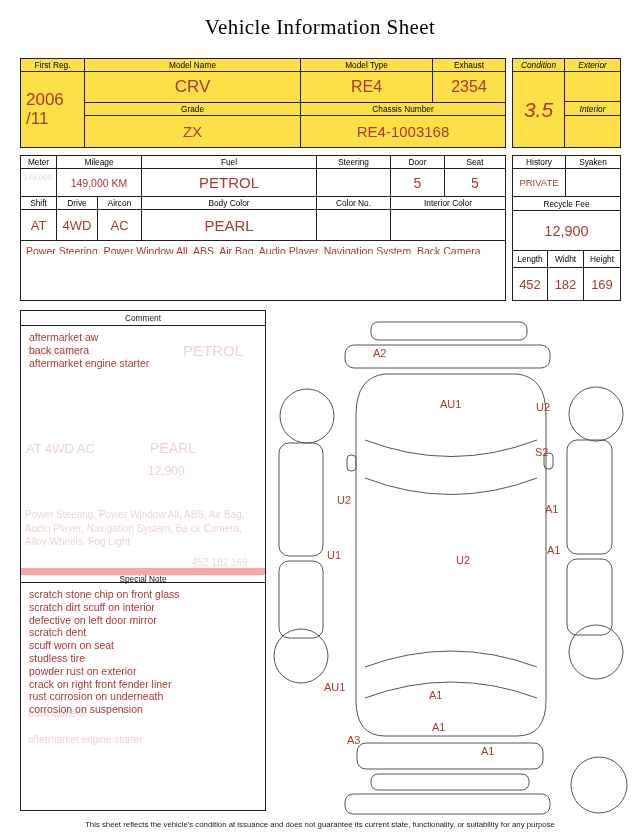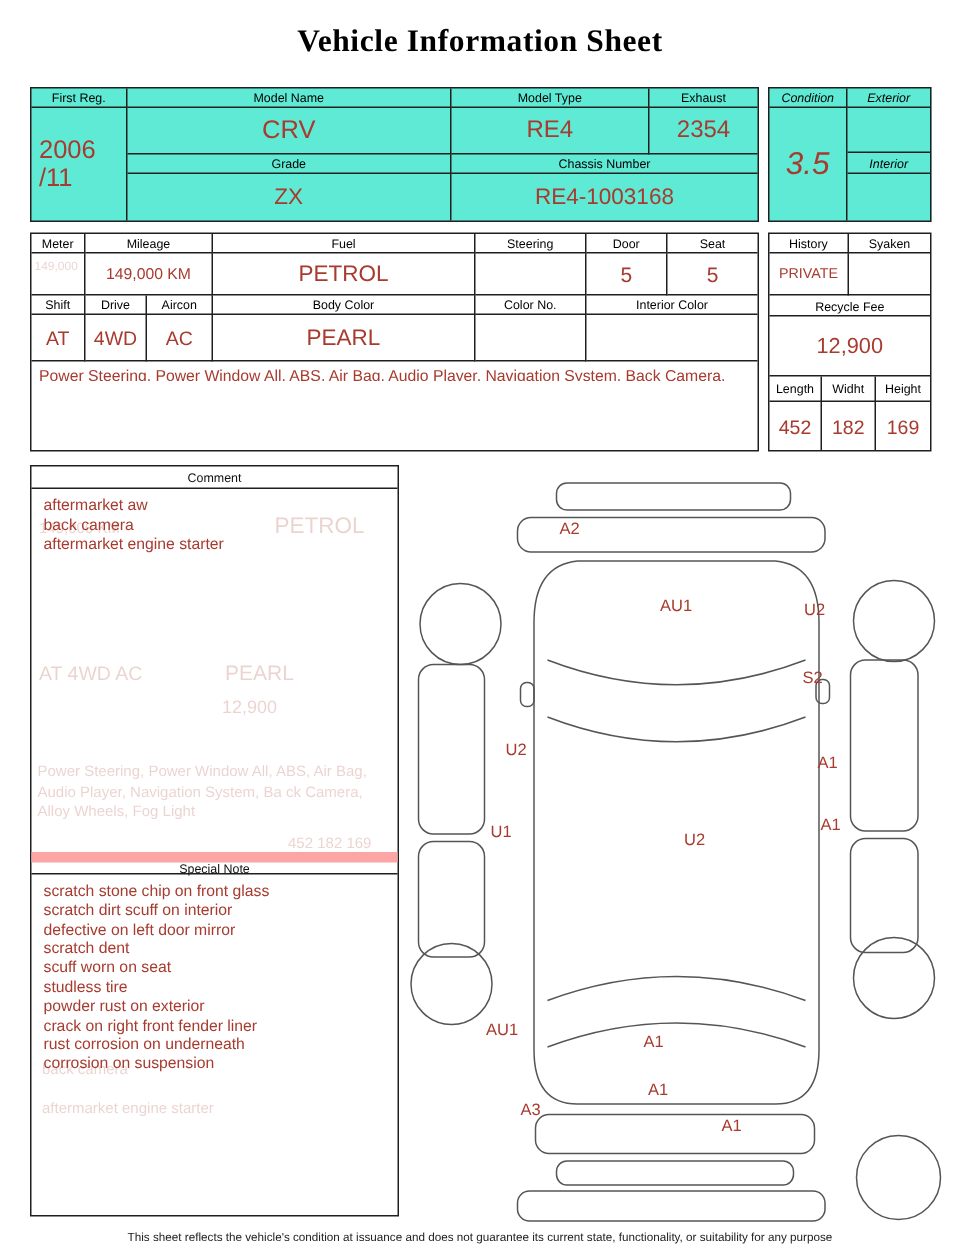--- a/index.html
+++ b/index.html
@@ -3,23 +3,23 @@
 <meta charset="utf-8">
 <style>
   html,body{margin:0;padding:0}
   body{
     width:640px;height:835px;position:relative;background:#fff;overflow:hidden;
     font-family:"Liberation Sans",sans-serif;color:#111;
   }
   .abs{position:absolute}
   .title{
     position:absolute;left:0;top:15px;width:640px;text-align:center;
-    font-family:"Liberation Serif",serif;font-size:21px;font-weight:700;color:#000;letter-spacing:.4px;
+    font-family:"Liberation Serif",serif;font-size:21px;font-weight:400;color:#000;letter-spacing:.4px;
   }
-  .tbl{position:absolute;display:grid;border:1px solid #1f1f1f;box-sizing:border-box;background:#5eead4}
+  .tbl{position:absolute;display:grid;border:1px solid #1f1f1f;box-sizing:border-box;background:#fde047}
   .box{position:absolute;border:1px solid #1f1f1f;box-sizing:border-box;background:#fff}
   .g{display:grid}
   .c{
     border-right:1px solid #1f1f1f;border-bottom:1px solid #1f1f1f;box-sizing:border-box;
     display:flex;align-items:center;justify-content:center;overflow:hidden;
   }
   .nr{border-right:none!important}
   .nb{border-bottom:none!important}
   .hdr{font-size:8.3px;color:#000}
   .val{color:#a73b2f}

